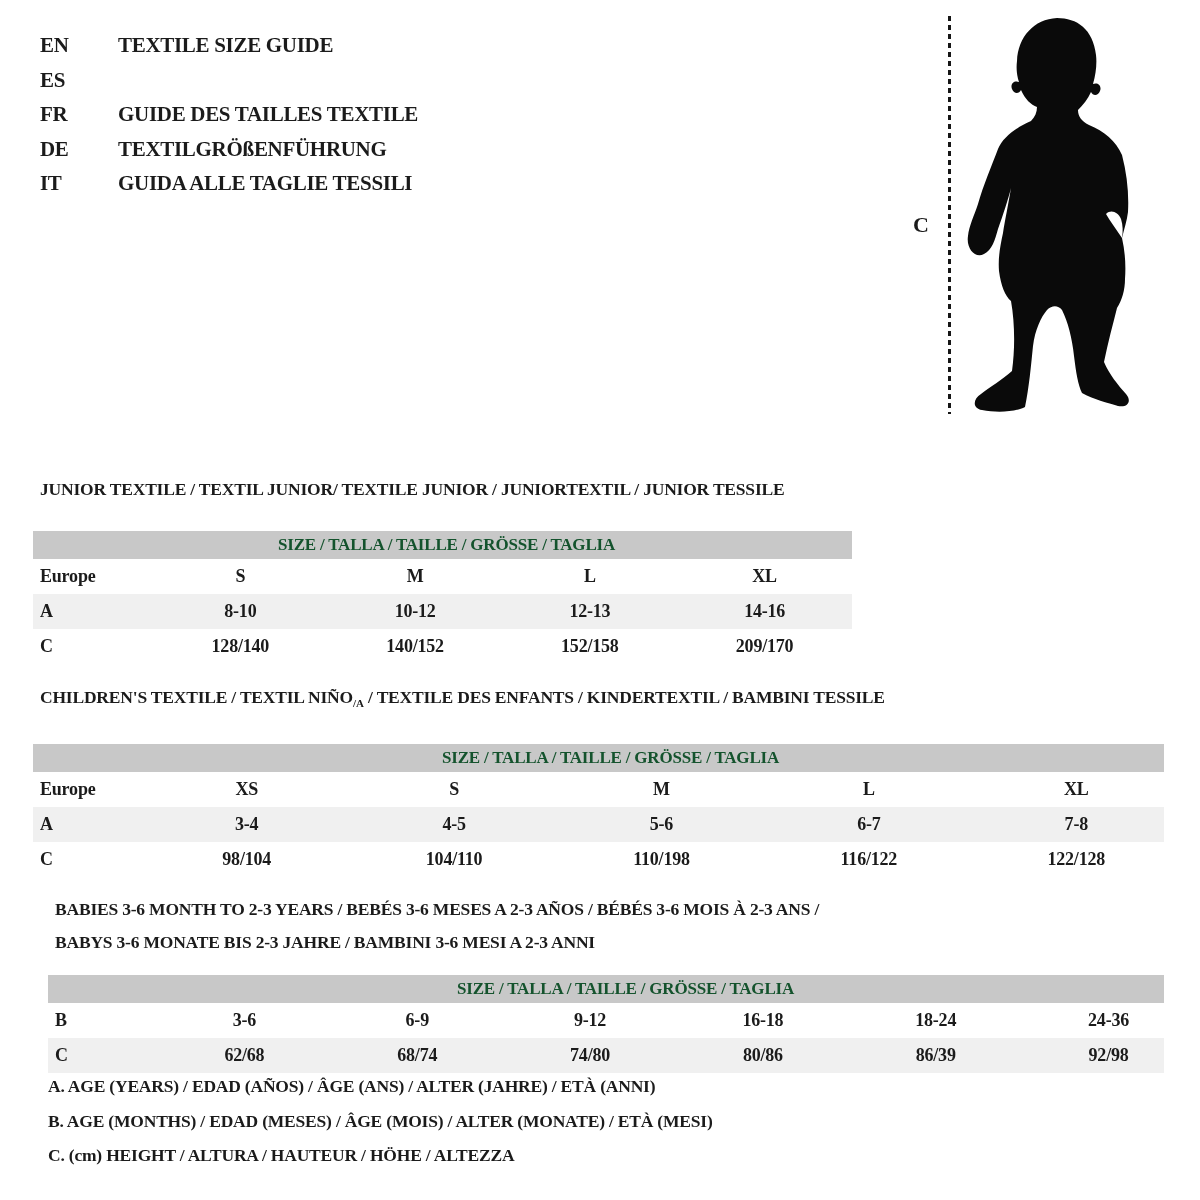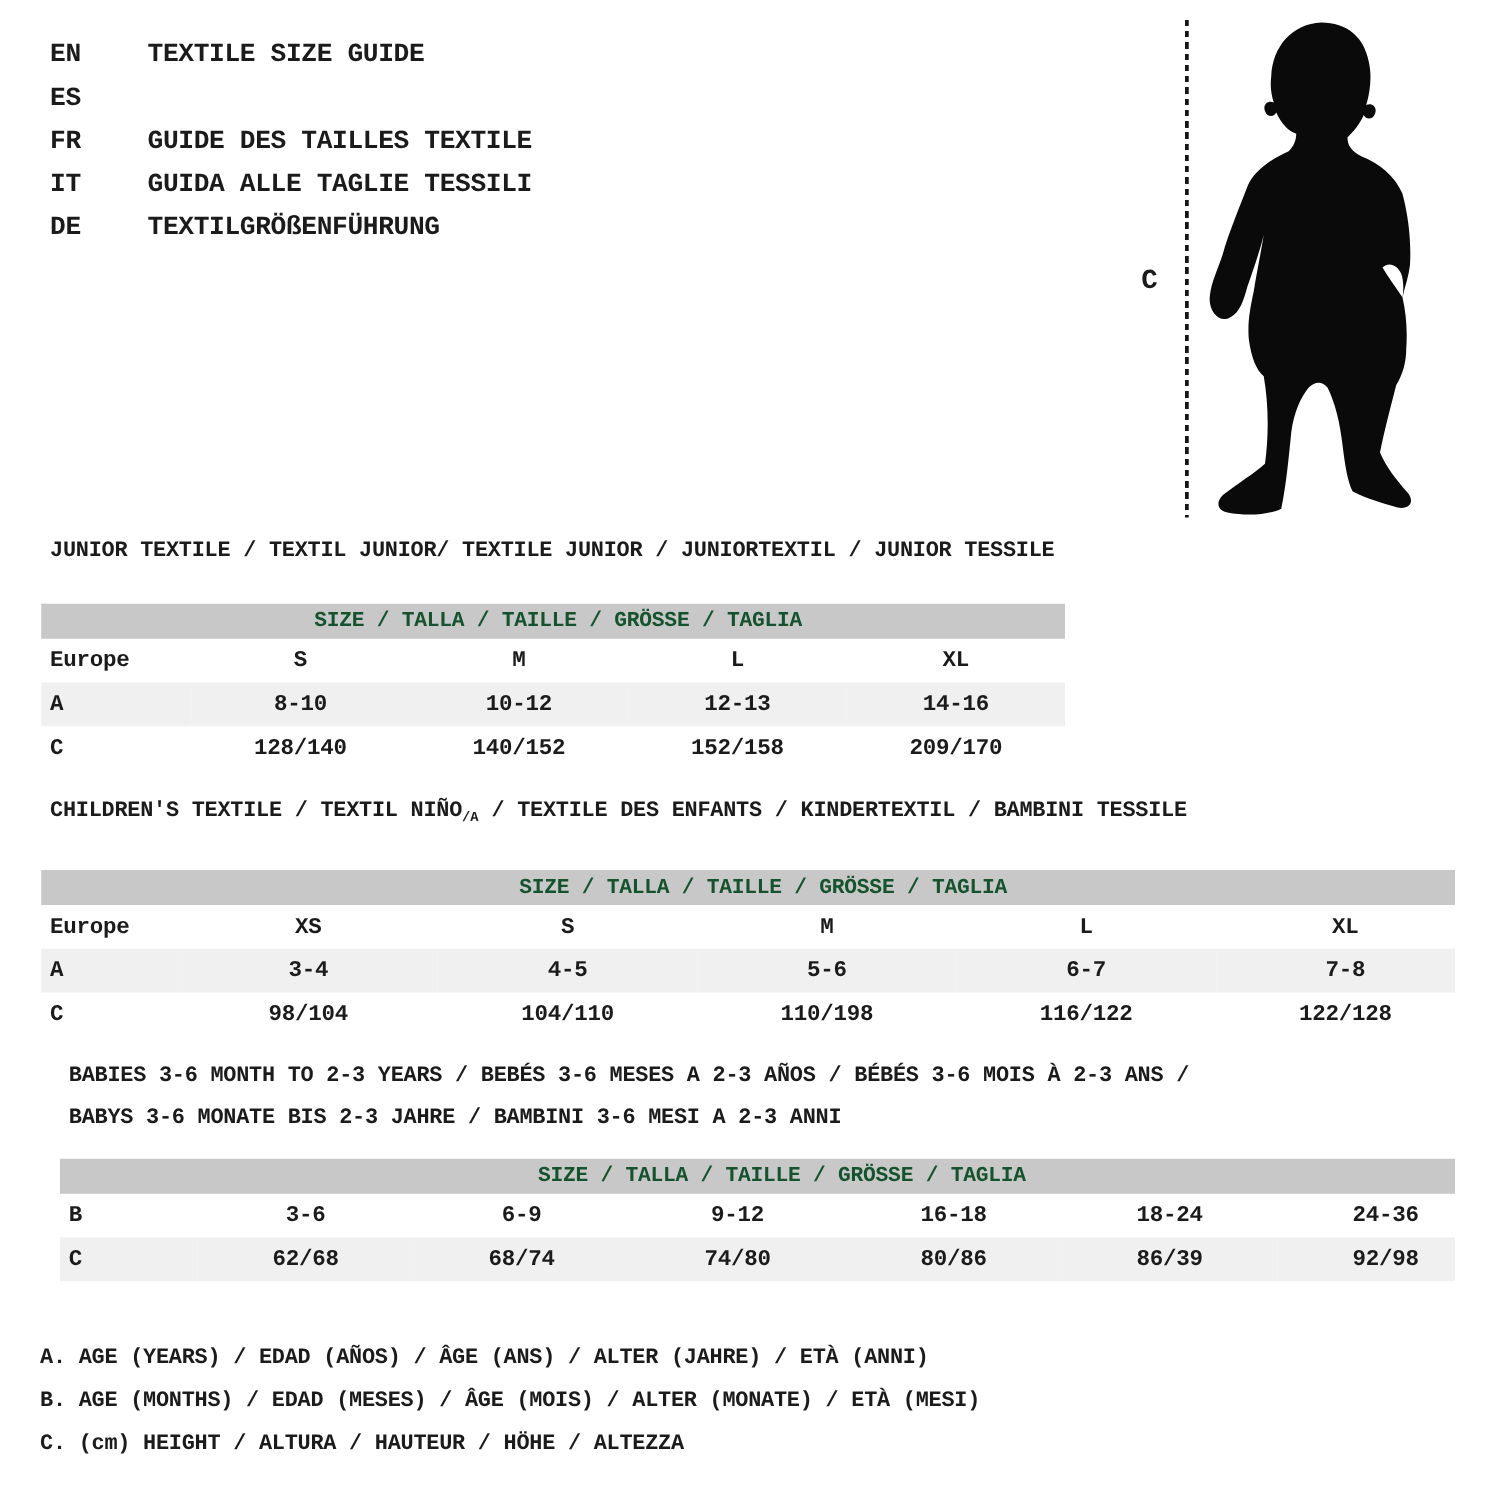--- a/index.html
+++ b/index.html
@@ -1,32 +1,32 @@
 <!DOCTYPE html>
 <html><head>
 <meta charset="utf-8">
 <style>
   html,body{margin:0;padding:0;background:#fff;}
   .canvas{
     position:relative;width:1164px;height:1200px;background:#ffffff;overflow:hidden;
-    font-family:Liberation Mono, monospace;color:#1b1b1b;
+    font-family:Liberation Serif, serif;color:#1b1b1b;
   }
   
   .langs{position:absolute;left:40px;top:28px;}
   .lang-row{display:flex;line-height:34.6px;font-size:21px;font-weight:700;letter-spacing:-0.3px;white-space:nowrap;}
   .lang-code{width:78px;flex:0 0 78px;}
   
   .measure-line{
     position:absolute;left:948px;top:16px;width:3px;height:398px;
     background:repeating-linear-gradient(to bottom,#161616 0 5px,transparent 5px 9px);
   }
   .measure-label{position:absolute;left:913px;top:212px;font-size:22px;font-weight:700;}
   .figure-svg{position:absolute;left:966px;top:16px;width:176px;height:400px;}
   
-  .section{position:absolute;}
+  .section{position:absolute;margin-top:48px;}
   .section-junior{left:33px;top:430px;width:819px;}
   .section-children{left:33px;top:638px;width:1147px;}
   .section-babies{left:48px;top:845px;width:1147px;}
   .section-heading{
     margin:0 0 0 7px;font-size:17.5px;line-height:22px;font-weight:700;
     letter-spacing:-0.2px;white-space:nowrap;
   }
   .section-heading .sub{font-size:11px;vertical-align:-4px;letter-spacing:0;}
   .heading-2line{line-height:33px;}
   .size-table{
@@ -37,47 +37,47 @@
   .mt-children{margin-top:30px;}
   .mt-babies{margin-top:16px;}
   .size-table td{padding:0;vertical-align:middle;text-align:center;height:35px;}
   .size-table td.lbl{text-align:left;padding-left:7px;}
   .band td{
     background:#c8c8c8;height:28px;text-align:center;padding-left:8px;
     font-size:17px;color:#14532d;
   }
   tr.alt td{background:#f0f0f0;}
   
-  .legend{position:absolute;left:32px;top:1069px;}
+  .legend{position:absolute;left:48px;top:1069px;}
   .legend-line{line-height:34.5px;font-size:17.5px;font-weight:700;letter-spacing:-0.2px;white-space:nowrap;}
 </style>
 </head>
 <body>
 
 <div class="canvas">
 
   <div class="langs">
     <div class="lang-row">
       <span class="lang-code">EN</span>
       <span class="lang-title">TEXTILE SIZE GUIDE</span>
     </div>
     <div class="lang-row">
       <span class="lang-code">ES</span>
     </div>
     <div class="lang-row">
       <span class="lang-code">FR</span>
       <span class="lang-title">GUIDE DES TAILLES TEXTILE</span>
     </div>
     <div class="lang-row">
+      <span class="lang-code">DE</span>
+      <span class="lang-title">TEXTILGRÖßENFÜHRUNG</span>
+    </div>
+    <div class="lang-row">
       <span class="lang-code">IT</span>
       <span class="lang-title">GUIDA ALLE TAGLIE TESSILI</span>
-    </div>
-    <div class="lang-row">
-      <span class="lang-code">DE</span>
-      <span class="lang-title">TEXTILGRÖßENFÜHRUNG</span>
     </div>
   </div>
 
   <div class="measure-line"></div>
   <div class="measure-label">C</div>
   <svg class="figure-svg" viewBox="0 0 176 400" aria-hidden="true">
     <path fill="#0a0a0a" d="M 91 2
       C 68 3, 52 21, 51 45 C 50 53, 51 60, 53 66 C 48 64, 44 68, 46 73 C 48 78, 53 78, 55 74
       C 59 83, 65 89, 71 91 C 71 96, 69 101, 65 105 C 51 111, 37 121, 32 133
       C 26 149, 17 170, 12 188 C 8 200, 3 210, 2 220 C 0 232, 9 243, 18 238

